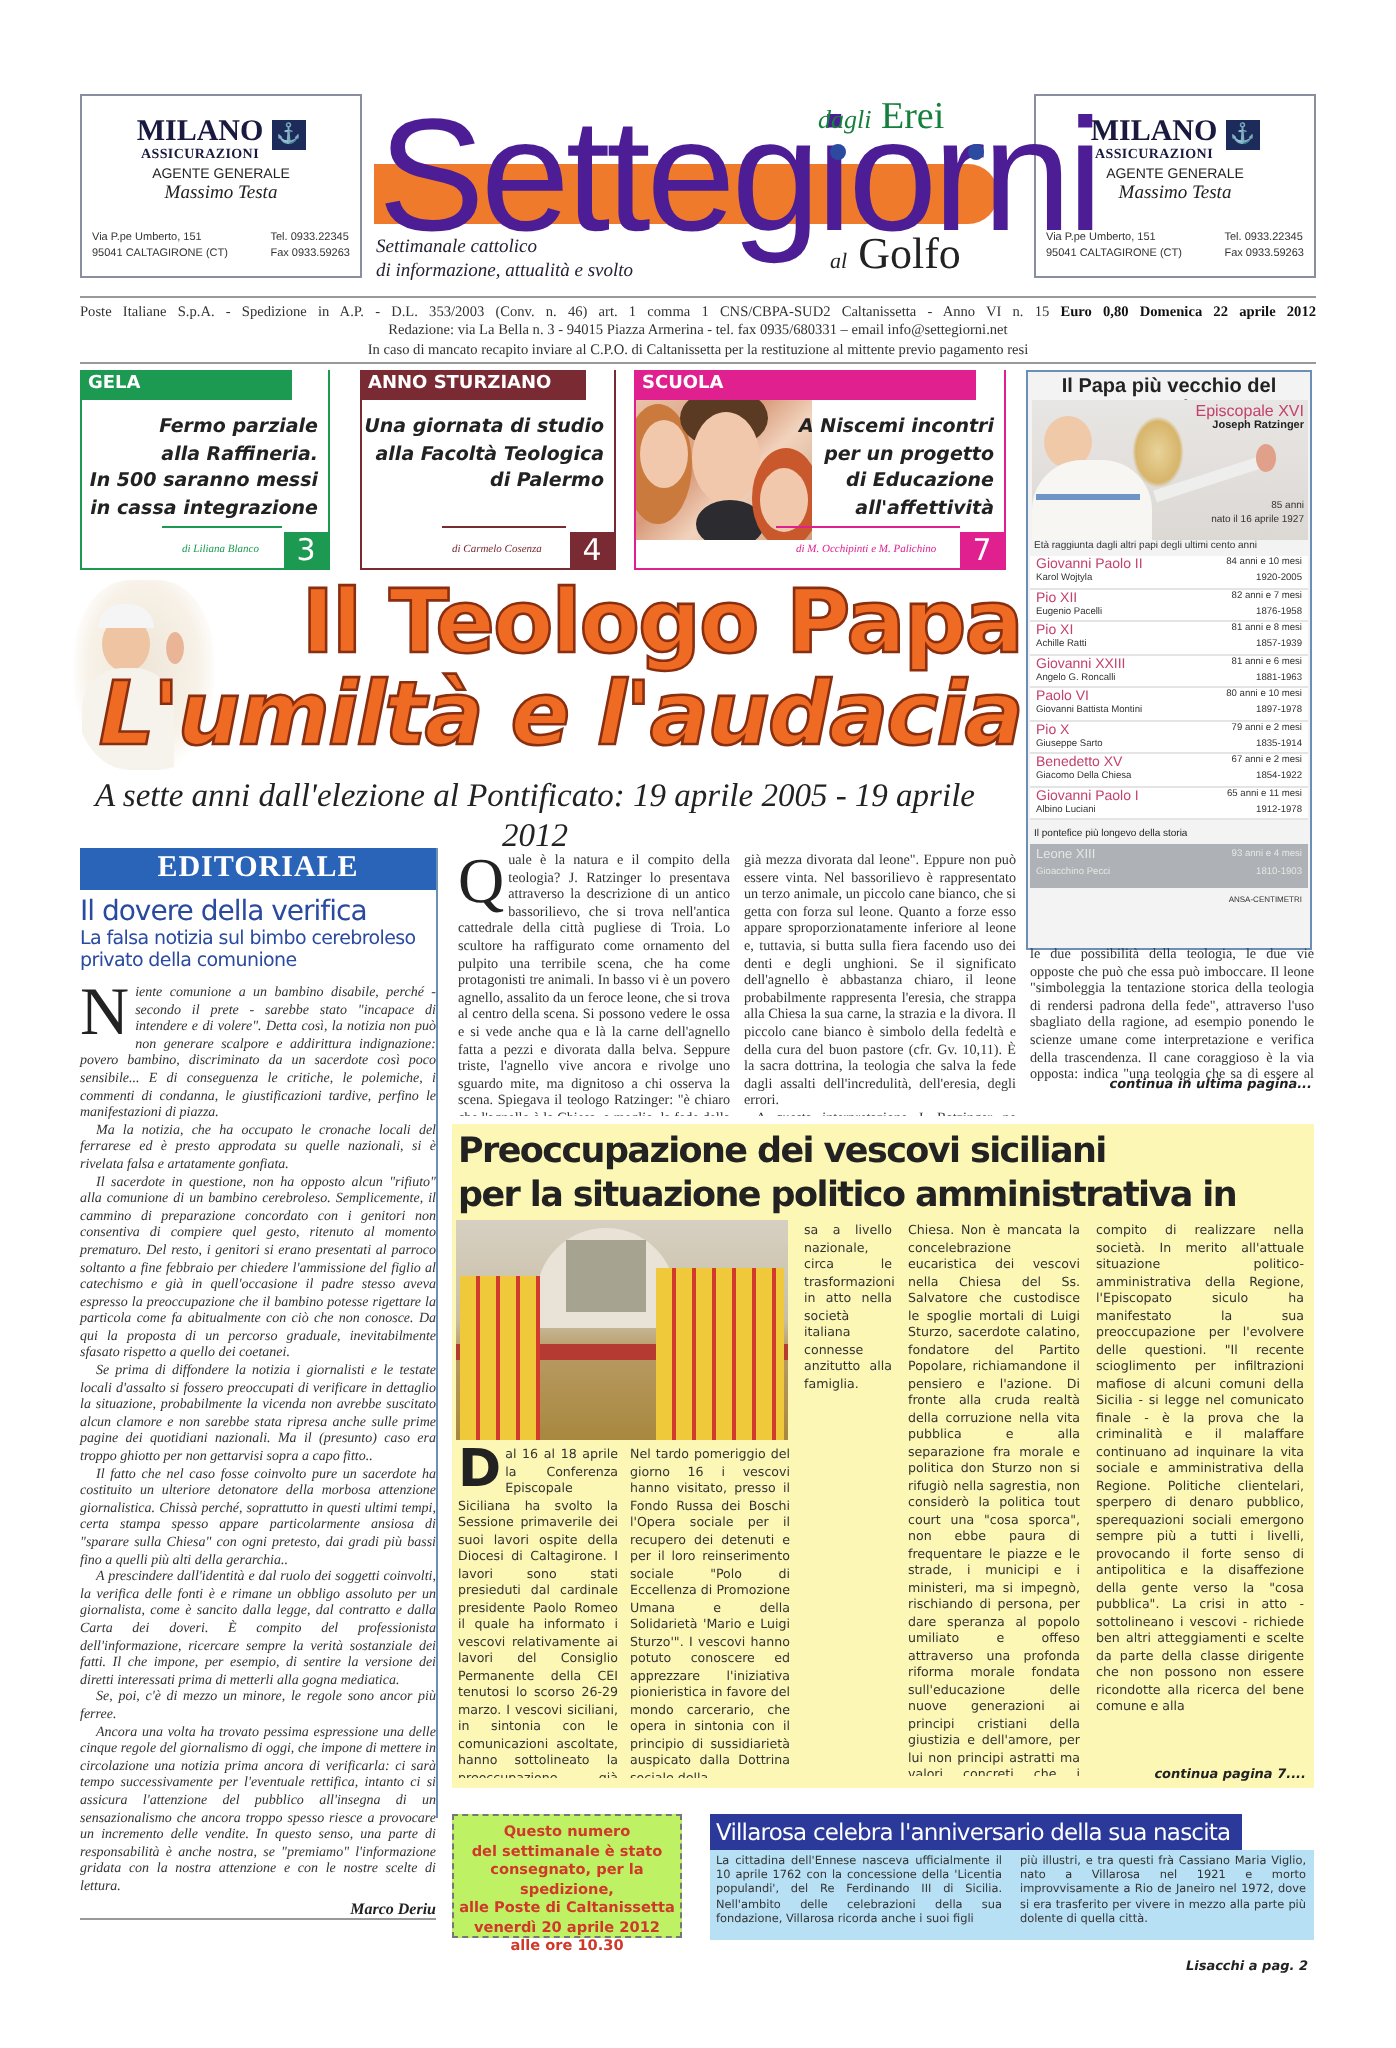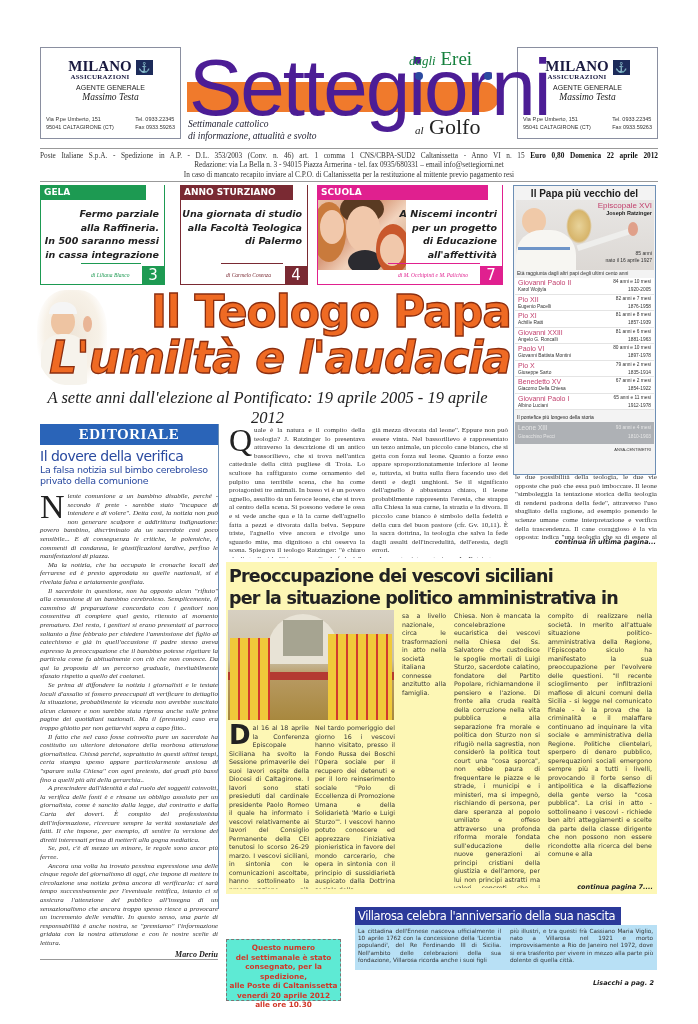--- a/index.html
+++ b/index.html
@@ -94,21 +94,21 @@
   .cont { font-family: "DejaVu Sans", sans-serif; font-weight: bold; font-style: italic; font-size: 6.5px; color: #222; }
 
   
   .yellow { left: 226px; top: 562px; width: 431px; height: 332px; background: #fdf7b5; }
   .yellow .hl { position: absolute; left: 3px; top: 3px; font-family: "DejaVu Sans", sans-serif; font-size: 17.5px; line-height: 22px; color: #222; letter-spacing: -0.8px; font-weight: bold; }
   .bishops { position: absolute; left: 2px; top: 48px; width: 166px; height: 110px; background: linear-gradient(180deg,#d7d0c2 0%,#c9bfa6 45%,#b89a63 60%,#a8883e 100%); overflow: hidden; }
   .ycol { font-family: "DejaVu Sans", sans-serif; font-size: 6.3px; line-height: 8.5px; color: #333; text-align: justify; }
   .dropD { float: left; font-family: "DejaVu Sans", sans-serif; font-size: 26px; line-height: 20px; margin: 1px 2px 0 0; color: #222; font-weight: bold; }
 
   
-  .notice { left: 226px; top: 907px; width: 115px; height: 62px; border: 1px dashed #777; background: #5eead4; text-align: center; font-family: "DejaVu Sans", sans-serif; font-weight: bold; font-size: 7.3px; line-height: 9.5px; color: #d0392a; padding-top: 3px; margin-top: 32px; }
+  .notice { left: 226px; top: 907px; width: 115px; height: 62px; border: 1px dashed #777; background: #bef264; text-align: center; font-family: "DejaVu Sans", sans-serif; font-weight: bold; font-size: 7.3px; line-height: 9.5px; color: #d0392a; padding-top: 3px; }
 
   
   .villa-hd { left: 355px; top: 907px; width: 266px; height: 18px; background: #2b3a9a; color: #fff; font-family: "DejaVu Sans", sans-serif; font-size: 11.5px; line-height: 18px; padding-left: 3px; letter-spacing: -0.4px; }
   .villa { left: 355px; top: 925px; width: 302px; height: 45px; background: #b8e0f5; }
   .villa .vc { position: absolute; top: 3px; width: 143px; font-family: "DejaVu Sans", sans-serif; font-size: 5.7px; line-height: 7.2px; text-align: justify; color: #333; }
 </style>
 </head>
 <body>
 
 <div class="ad" style="left:40px;">

